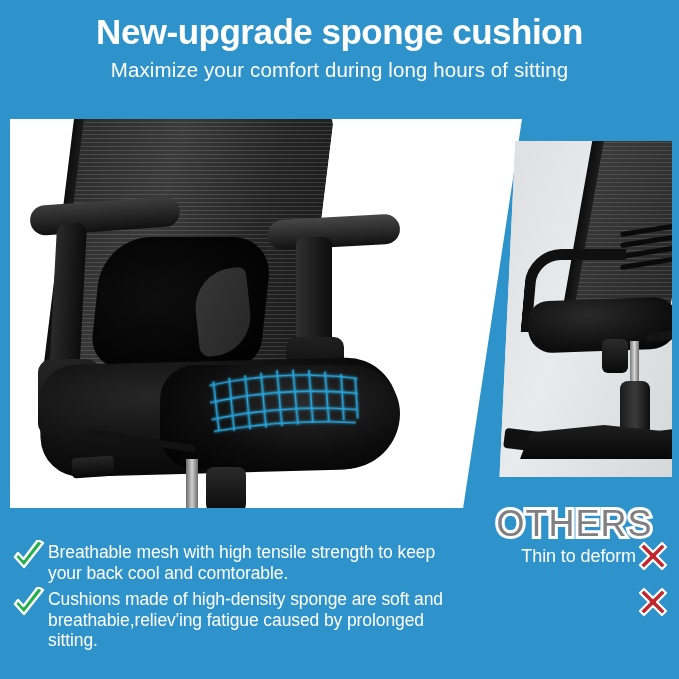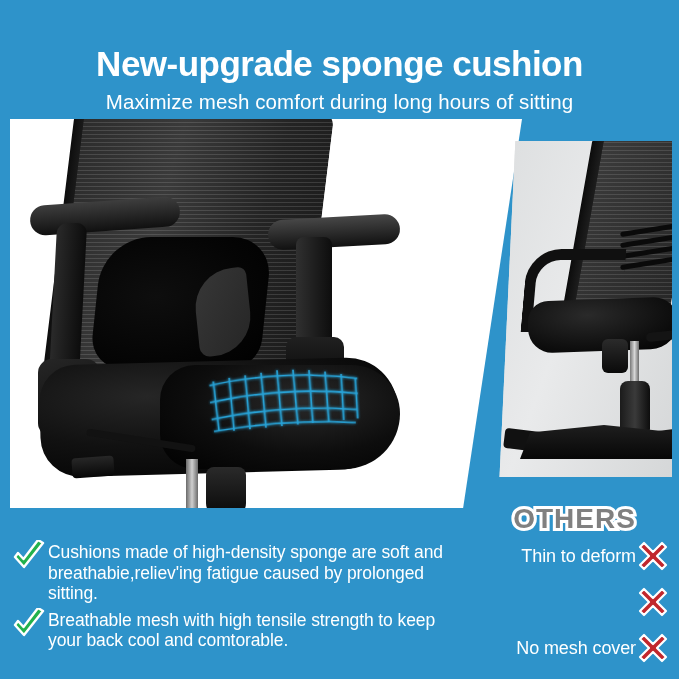--- a/index.html
+++ b/index.html
@@ -5,21 +5,21 @@
   html,body{margin:0;padding:0;}
   body{
     width:679px;height:679px;overflow:hidden;
     font-family:"Liberation Sans", sans-serif;
     background:#2e93ca;
     position:relative;
   }
   #stage{position:absolute;inset:0;background:#2e93ca;}
 
   
-  .header{position:absolute;left:0;top:0;width:578px;height:108px;margin-top:32px;}
+  .header{position:absolute;left:0;top:0;width:578px;height:108px;}
   .title{
     position:absolute;left:0;top:12px;width:679px;text-align:center;
     font-size:35px;font-weight:bold;color:#ffffff;letter-spacing:-0.5px;
     white-space:nowrap;
   }
   .subtitle{
     position:absolute;left:0;top:58px;width:679px;text-align:center;
     font-size:20.5px;font-weight:400;color:#ffffff;letter-spacing:0.1px;
     white-space:nowrap;
   }
@@ -191,21 +191,21 @@
   
   .compare{position:absolute;left:0;top:500px;width:679px;height:179px;}
 
   .ours-head{
     position:absolute;left:0px;top:3px;width:470px;text-align:center;
     font-size:30px;font-weight:bold;color:#2e93ca;letter-spacing:1px;
     -webkit-text-stroke:6px #ffffff;paint-order:stroke fill;
   }
   .others-head{
     position:absolute;left:470px;top:3px;width:209px;text-align:center;
-    font-size:28px;font-weight:bold;color:#808080;letter-spacing:1px;
+    font-size:36px;font-weight:normal;color:#808080;letter-spacing:1px;
     -webkit-text-stroke:6px #ffffff;paint-order:stroke fill;
   }
 
   .ours-list{position:absolute;left:12px;top:42px;width:460px;}
   .ours-row{position:relative;display:flex;align-items:flex-start;margin-bottom:6px;}
   .check-icon{flex:0 0 auto;width:34px;height:34px;margin-right:2px;margin-top:-2px;}
   .check-icon svg{width:34px;height:34px;display:block;}
   .ours-text{
     font-size:17.5px;line-height:20.5px;color:#ffffff;font-weight:400;
     letter-spacing:-0.1px;
@@ -222,21 +222,21 @@
   .x-icon{flex:0 0 auto;width:32px;height:32px;margin-left:1px;}
   .x-icon svg{width:32px;height:32px;display:block;}
 </style>
 </head>
 <body>
 
 <div id="stage">
 
   <div class="header">
     <div class="title">New-upgrade sponge cushion</div>
-    <div class="subtitle">Maximize mesh comfort during long hours of sitting</div>
+    <div class="subtitle">Maximize your comfort during long hours of sitting</div>
   </div>
 
   <div class="photo-zone">
 
     <div class="main-photo">
       <div class="main-photo-inner">
         <div class="mesh-back-edge"></div>
         <div class="mesh-back"></div>
         <div class="lumbar"></div>
         <div class="lumbar-notch"></div>
@@ -317,52 +317,44 @@
 
     <div class="others-head">OTHERS</div>
 
     <div class="ours-list">
       <div class="ours-row">
         <span class="check-icon">
           <svg viewBox="0 0 34 34" aria-hidden="true">
             <path d="M3 17 L12 27 L31 3 L26 0 L11.5 19 L6 13 Z" fill="#22b14c" stroke="#ffffff" stroke-width="2.4" stroke-linejoin="round"></path>
           </svg>
         </span>
-        <span class="ours-text">Cushions made of high-density sponge are soft and breathabie,reliev'ing fatigue caused by prolonged sitting.</span>
+        <span class="ours-text">Breathable mesh with high tensile strength to keep your back cool and comtorable.</span>
       </div>
       <div class="ours-row">
         <span class="check-icon">
           <svg viewBox="0 0 34 34" aria-hidden="true">
             <path d="M3 17 L12 27 L31 3 L26 0 L11.5 19 L6 13 Z" fill="#22b14c" stroke="#ffffff" stroke-width="2.4" stroke-linejoin="round"></path>
           </svg>
         </span>
-        <span class="ours-text">Breathable mesh with high tensile strength to keep your back cool and comtorable.</span>
+        <span class="ours-text">Cushions made of high-density sponge are soft and breathabie,reliev'ing fatigue caused by prolonged sitting.</span>
       </div>
     </div>
 
     <div class="others-list">
       <div class="others-row">
         <span class="others-text">Thin to deform</span>
         <span class="x-icon">
           <svg viewBox="0 0 32 32" aria-hidden="true">
             <path d="M7 3 L16 12 L25 3 L29 7 L20 16 L29 25 L25 29 L16 20 L7 29 L3 25 L12 16 L3 7 Z" fill="#c1272d" stroke="#ffffff" stroke-width="2.2" stroke-linejoin="round"></path>
           </svg>
         </span>
       </div>
       <div class="others-row">
         <span class="x-icon">
           <svg viewBox="0 0 32 32" aria-hidden="true">
             <path d="M7 3 L16 12 L25 3 L29 7 L20 16 L29 25 L25 29 L16 20 L7 29 L3 25 L12 16 L3 7 Z" fill="#c1272d" stroke="#ffffff" stroke-width="2.2" stroke-linejoin="round"></path>
           </svg>
         </span>
       </div>
-      <div class="others-row">
-        <span class="others-text">No mesh cover</span>
-        <span class="x-icon">
-          <svg viewBox="0 0 32 32" aria-hidden="true">
-            <path d="M7 3 L16 12 L25 3 L29 7 L20 16 L29 25 L25 29 L16 20 L7 29 L3 25 L12 16 L3 7 Z" fill="#c1272d" stroke="#ffffff" stroke-width="2.2" stroke-linejoin="round"></path>
-          </svg>
-        </span>
-      </div>
     </div>
   </div>
 
 </div>
 
 </body></html>

